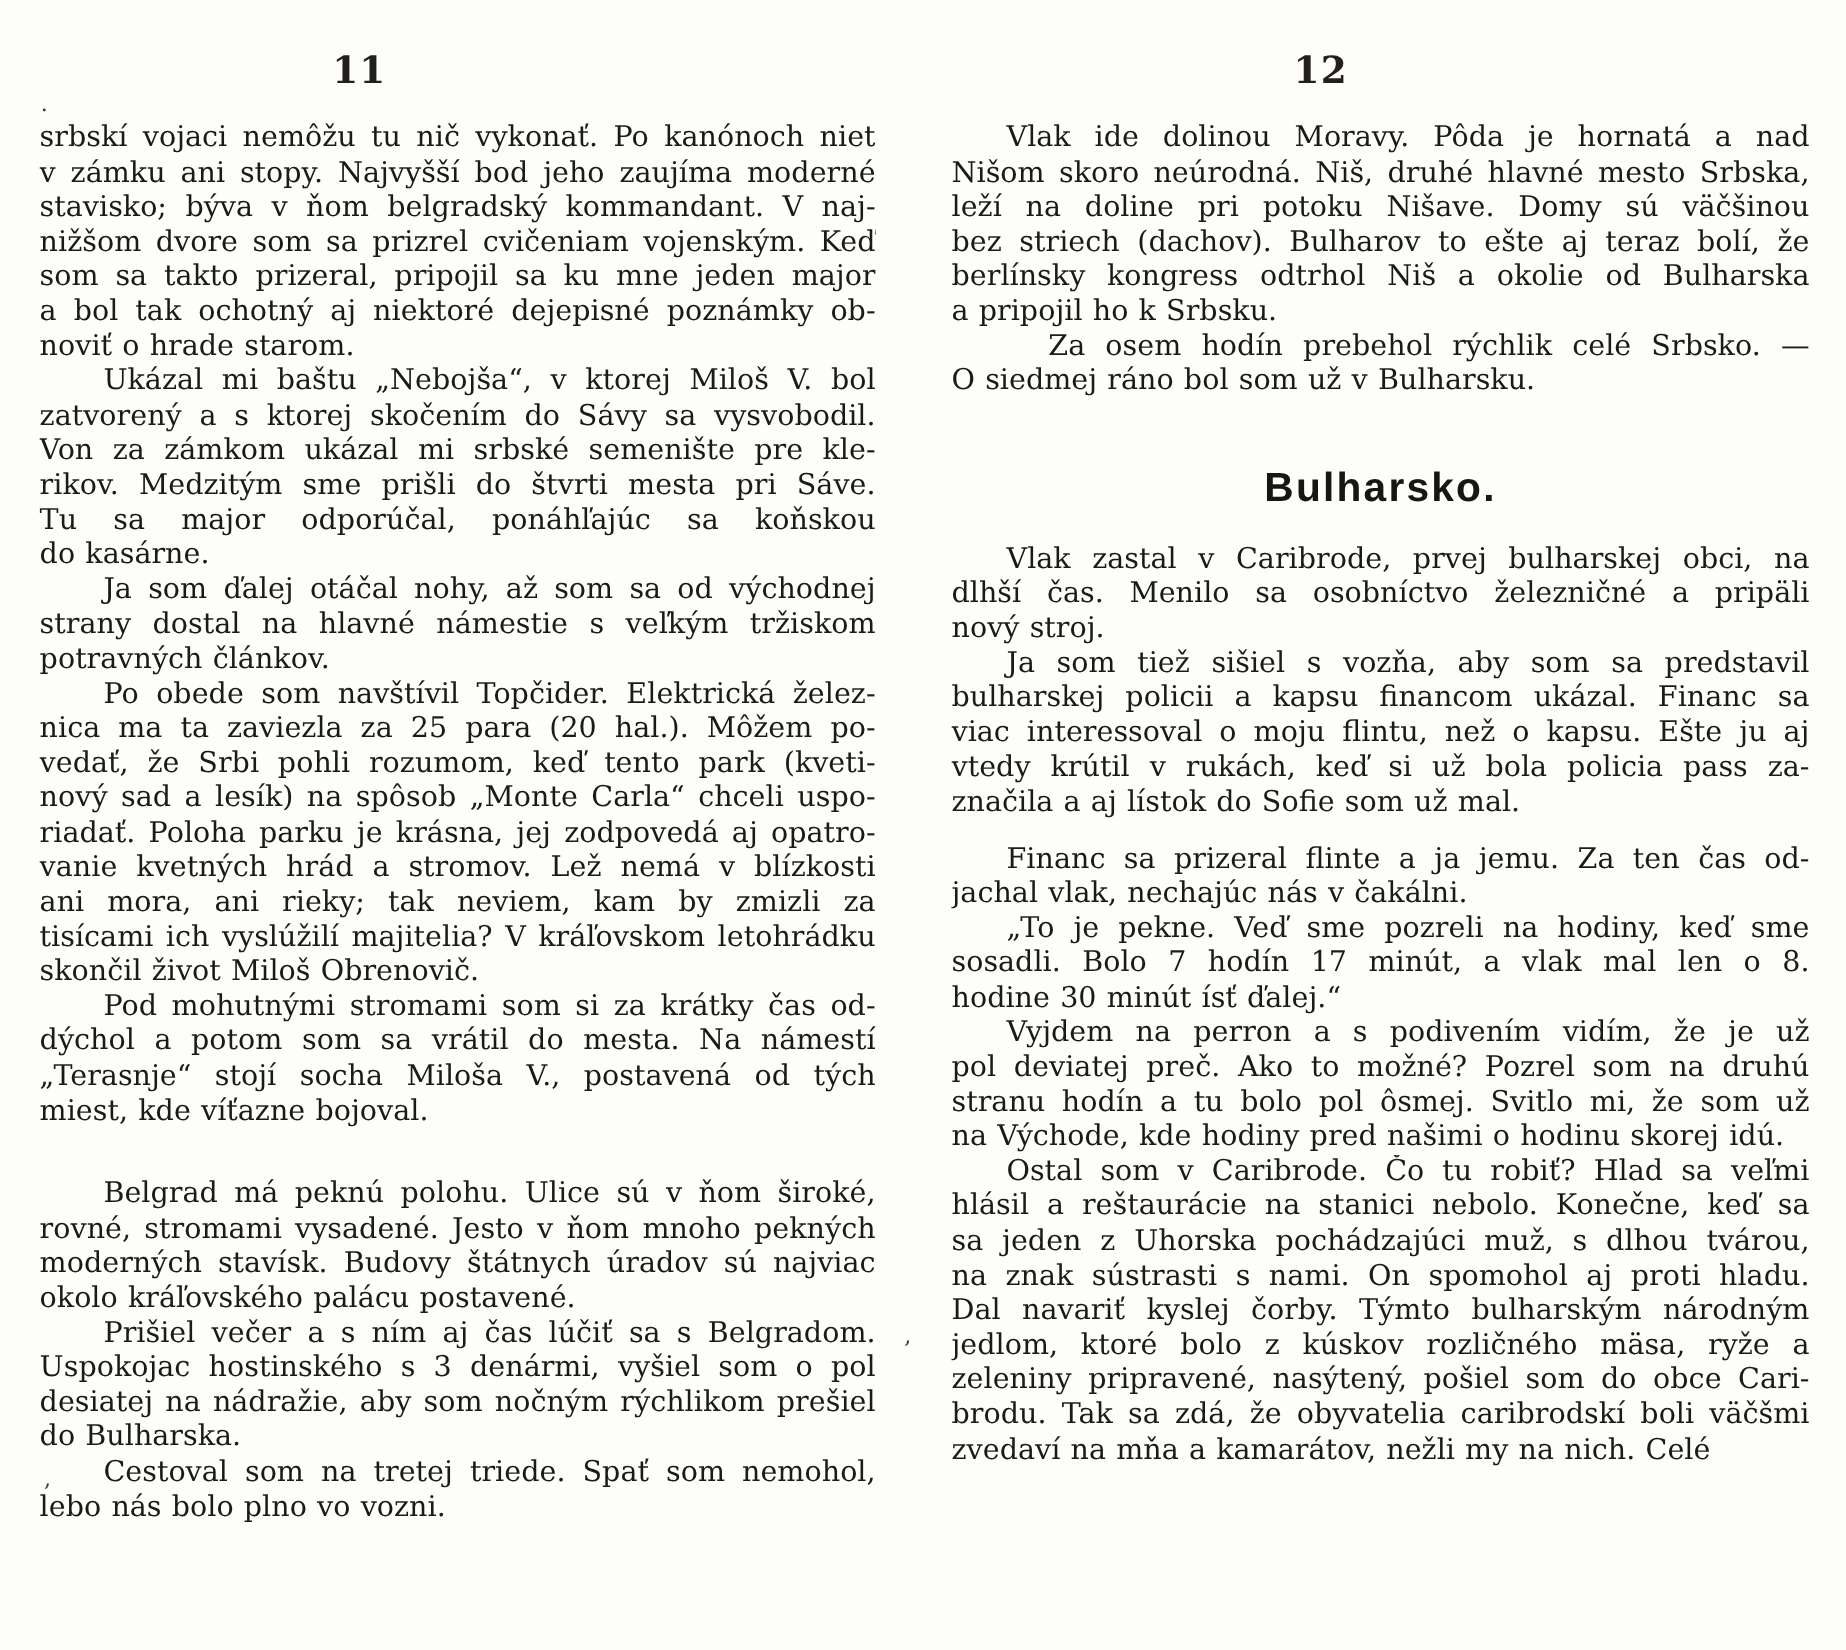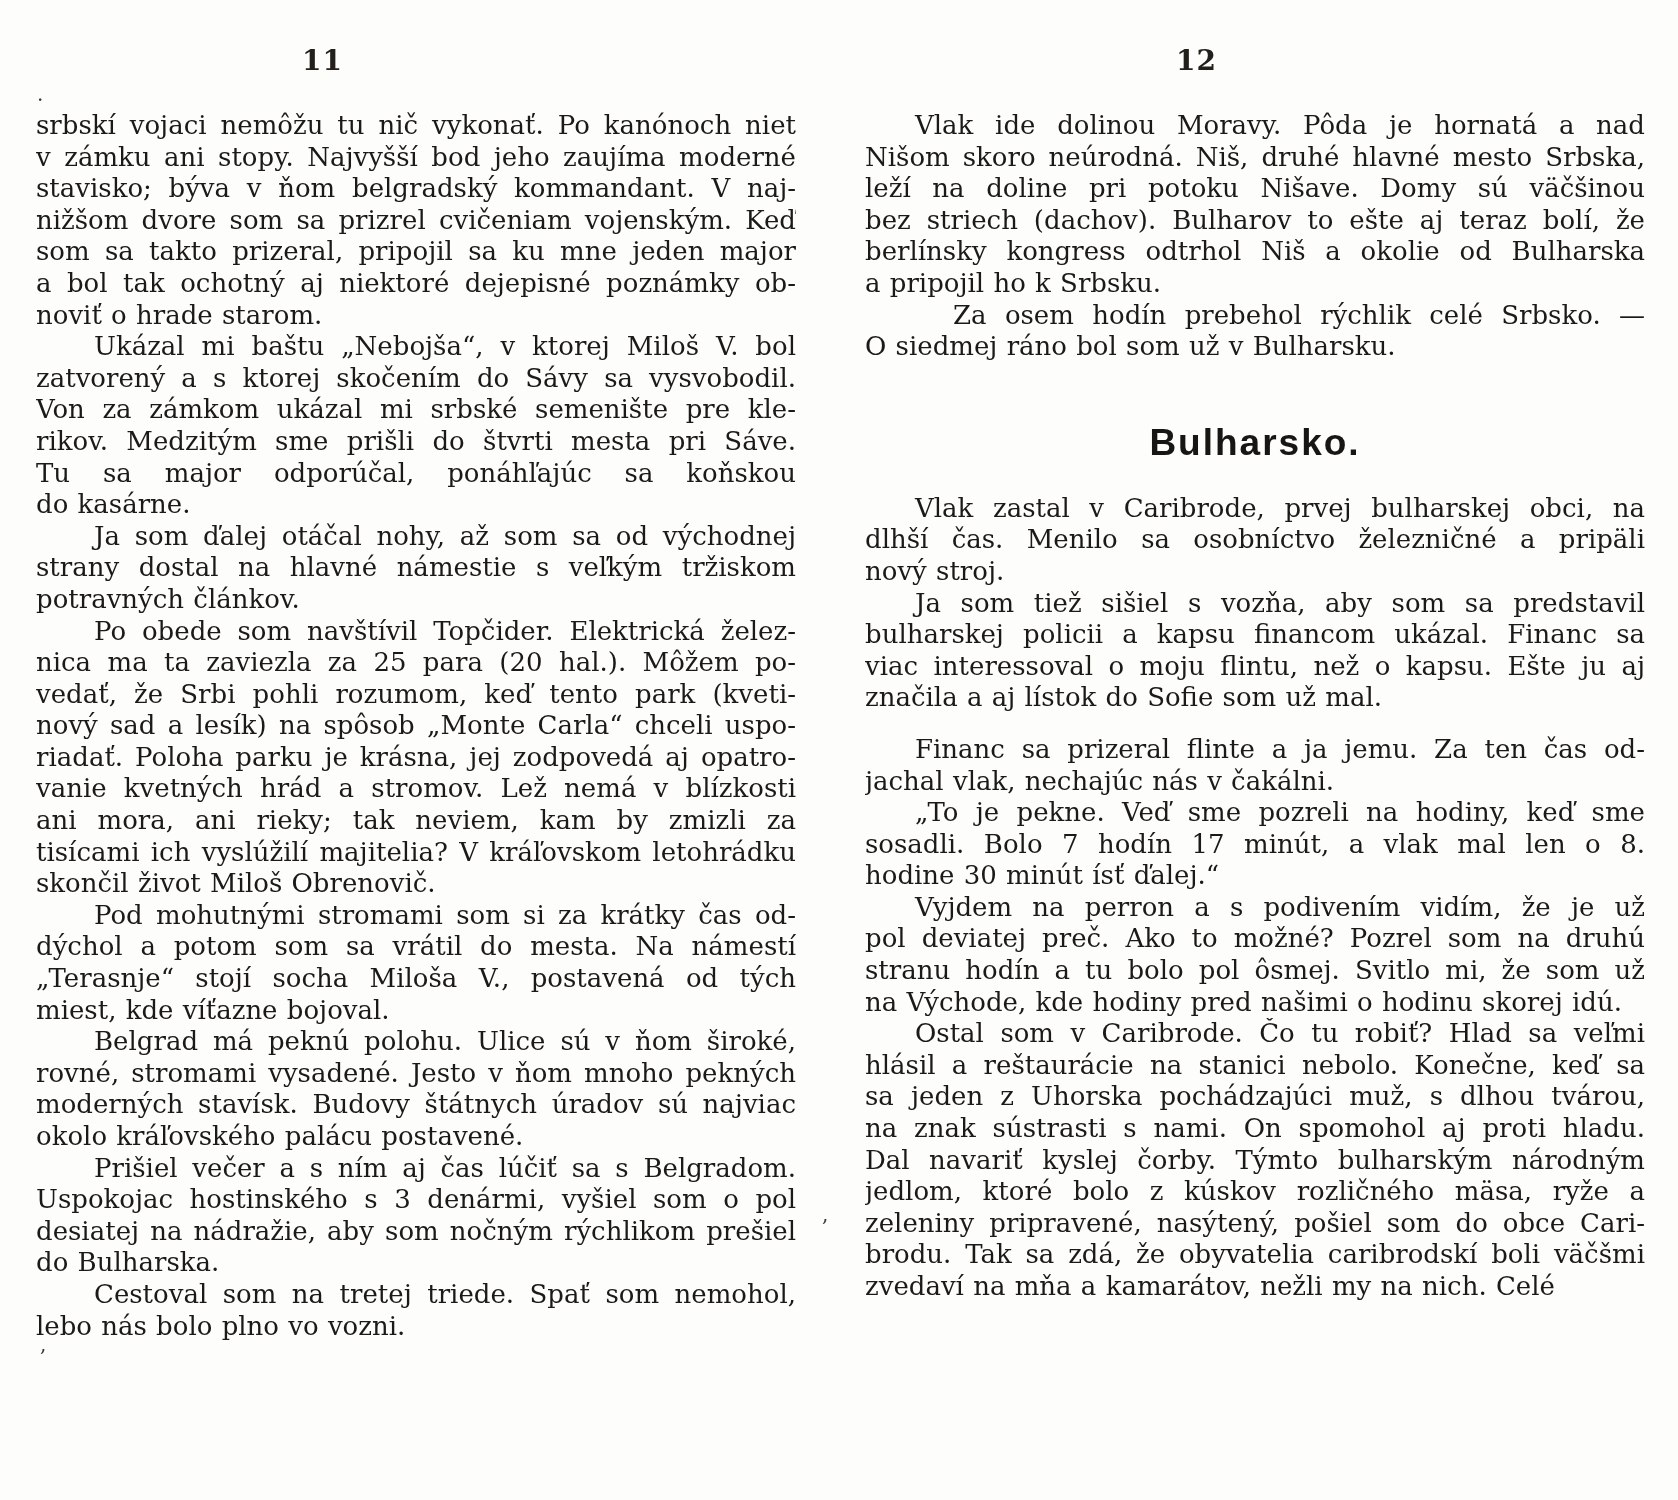--- a/index.html
+++ b/index.html
@@ -7,21 +7,21 @@
   body {
     position:relative;
     background:#fdfdfb;
     color:#1c1a17;
     font-family:"DejaVu Serif","Liberation Serif",serif;
     overflow:hidden;
   }
   .page-number {
     position:absolute;
     top:44px;
-    font-size:28px;
+    font-size:34px;
     font-weight:bold;
     letter-spacing:1px;
     color:#23201c;
   }
   #pn-left  { left:302px; }
   #pn-right { left:1176px; }
   .col {
     position:absolute;
     top:110px;
   }
@@ -101,21 +101,21 @@
       <div class="line">tisícami ich vyslúžilí majitelia? V kráľovskom letohrádku</div>
       <div class="line last">skončil život Miloš Obrenovič.</div>
     </div>
     <div class="para">
       <div class="line" style="text-indent: 58px;">Pod mohutnými stromami som si za krátky čas od-</div>
       <div class="line">dýchol a potom som sa vrátil do mesta. Na námestí</div>
       <div class="line">„Terasnje“ stojí socha Miloša V., postavená od tých</div>
       <div class="line last">miest, kde víťazne bojoval.</div>
     </div>
     <div class="para">
-      <div class="line" style="text-indent: 58px;">Belgrad má peknú polohu. Ulice sú v ňom široké,</div>
+      <div class="line" style="text-indent: 58px; margin-top: 44px;">Belgrad má peknú polohu. Ulice sú v ňom široké,</div>
       <div class="line">rovné, stromami vysadené. Jesto v ňom mnoho pekných</div>
       <div class="line">moderných stavísk. Budovy štátnych úradov sú najviac</div>
       <div class="line last">okolo kráľovského palácu postavené.</div>
     </div>
     <div class="para">
       <div class="line" style="text-indent: 58px;">Prišiel večer a s ním aj čas lúčiť sa s Belgradom.</div>
       <div class="line">Uspokojac hostinského s 3 denármi, vyšiel som o pol</div>
       <div class="line">desiatej na nádražie, aby som nočným rýchlikom prešiel</div>
       <div class="line last">do Bulharska.</div>
     </div>
@@ -141,20 +141,21 @@
     <div class="heading">Bulharsko.</div>
     <div class="para">
       <div class="line" style="text-indent: 50px;">Vlak zastal v Caribrode, prvej bulharskej obci, na</div>
       <div class="line">dlhší čas. Menilo sa osobníctvo železničné a pripäli</div>
       <div class="line last">nový stroj.</div>
     </div>
     <div class="para">
       <div class="line" style="text-indent: 50px;">Ja som tiež sišiel s vozňa, aby som sa predstavil</div>
       <div class="line">bulharskej policii a kapsu financom ukázal. Financ sa</div>
       <div class="line">viac interessoval o moju flintu, než o kapsu. Ešte ju aj</div>
+      <div class="line">vtedy krútil v rukách, keď si už bola policia pass za-</div>
       <div class="line last">značila a aj lístok do Sofie som už mal.</div>
     </div>
     <div class="para">
       <div class="line" style="text-indent: 50px; margin-top: 20px;">Financ sa prizeral flinte a ja jemu. Za ten čas od-</div>
       <div class="line last">jachal vlak, nechajúc nás v čakálni.</div>
     </div>
     <div class="para">
       <div class="line" style="text-indent: 50px;">„To je pekne. Veď sme pozreli na hodiny, keď sme</div>
       <div class="line">sosadli. Bolo 7 hodín 17 minút, a vlak mal len o 8.</div>
       <div class="line last">hodine 30 minút ísť ďalej.“</div>

